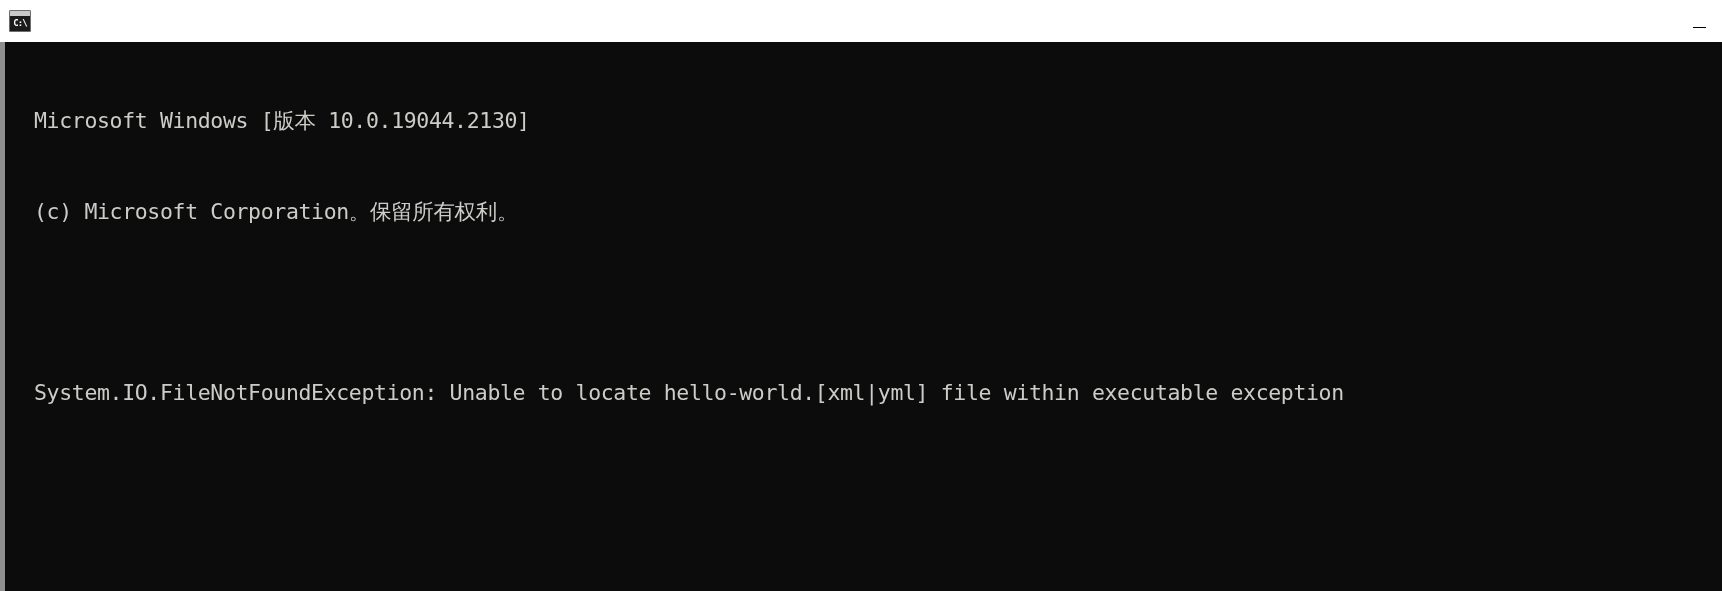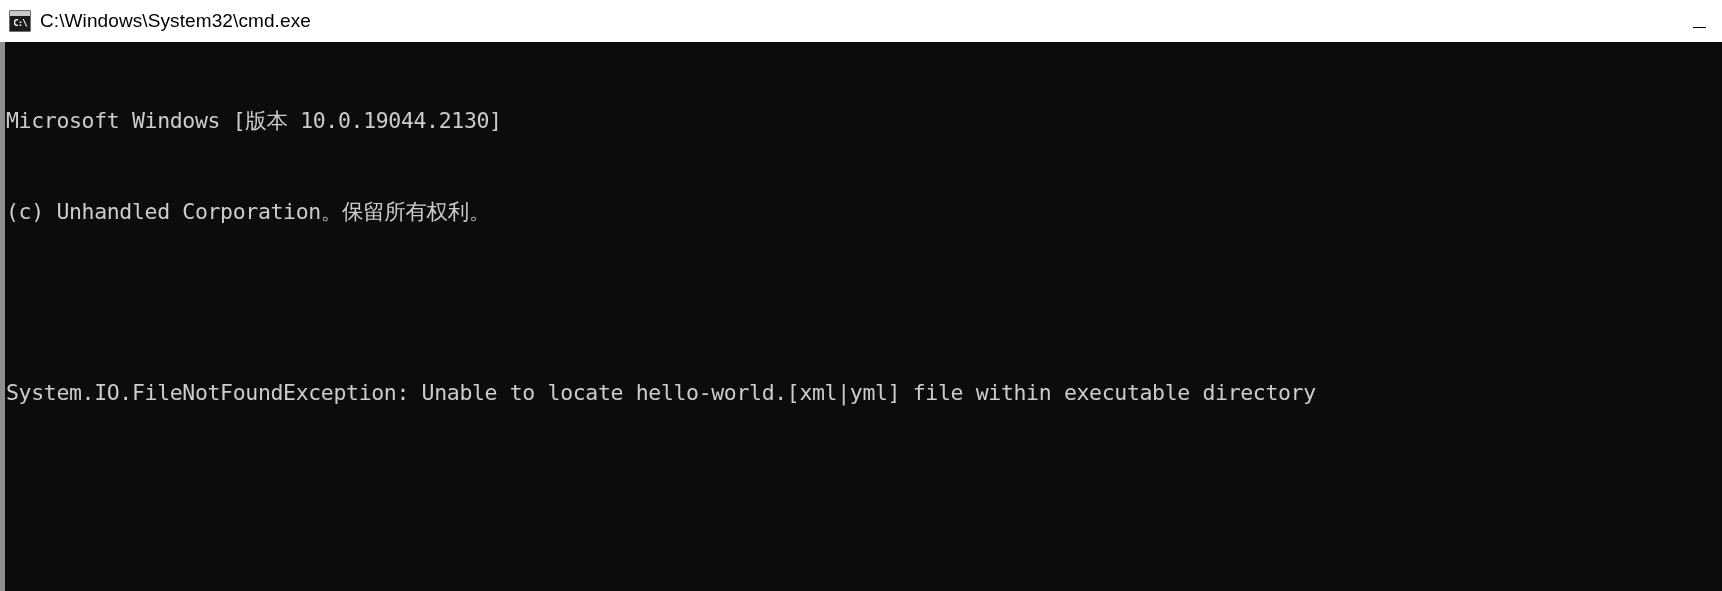--- a/index.html
+++ b/index.html
@@ -95,20 +95,21 @@
     margin-top: 14px;
   }
 
   
   .console-wrap {
     flex: 1;
     display: flex;
     background: #0c0c0c;
     position: relative;
     overflow: hidden;
+    gap: 28px;
   }
   .console-gutter {
     width: 5px;
     background: #8f8f8f;
     flex: 0 0 auto;
   }
   .console {
     flex: 1;
     background: #0c0c0c;
     color: #ccccc8;
@@ -139,36 +140,35 @@
 </head>
 <body>
 
 <div class="window">
 
   <div class="titlebar">
     <div class="title-icon">
       <div class="bar"></div>
       <div class="glyph">C:\</div>
     </div>
-    <div class="title-text">C:\Windows\System32\cmd.exe</div>
 
     <div class="window-controls">
       <div class="wc-btn">
         <div class="wc-min-line"></div>
       </div>
     </div>
   </div>
 
   <div class="console-wrap">
     <div class="console-gutter"></div>
     <div class="console">
       <div class="line">Microsoft Windows [版本 10.0.19044.2130]</div>
-      <div class="line">(c) Unhandled Corporation。保留所有权利。</div>
+      <div class="line">(c) Microsoft Corporation。保留所有权利。</div>
       <div class="line blank"> </div>
-      <div class="line">System.IO.FileNotFoundException: Unable to locate hello-world.[xml|yml] file within executable directory</div>
+      <div class="line">System.IO.FileNotFoundException: Unable to locate hello-world.[xml|yml] file within executable exception</div>
       
       
       
       
       
       
       
       
       
     </div>

